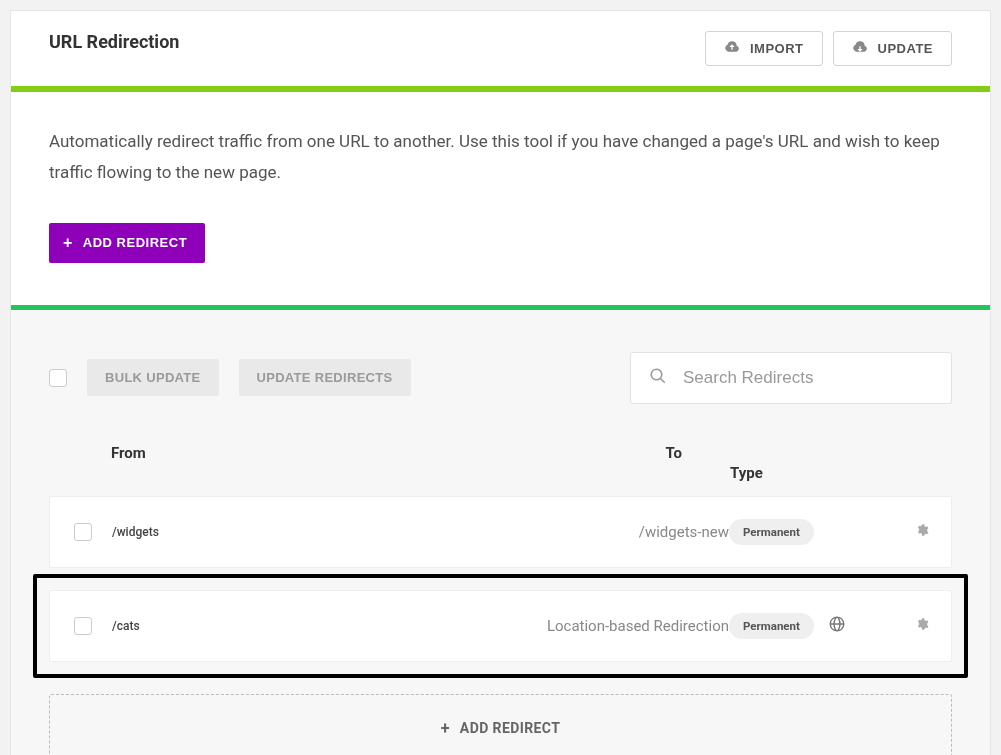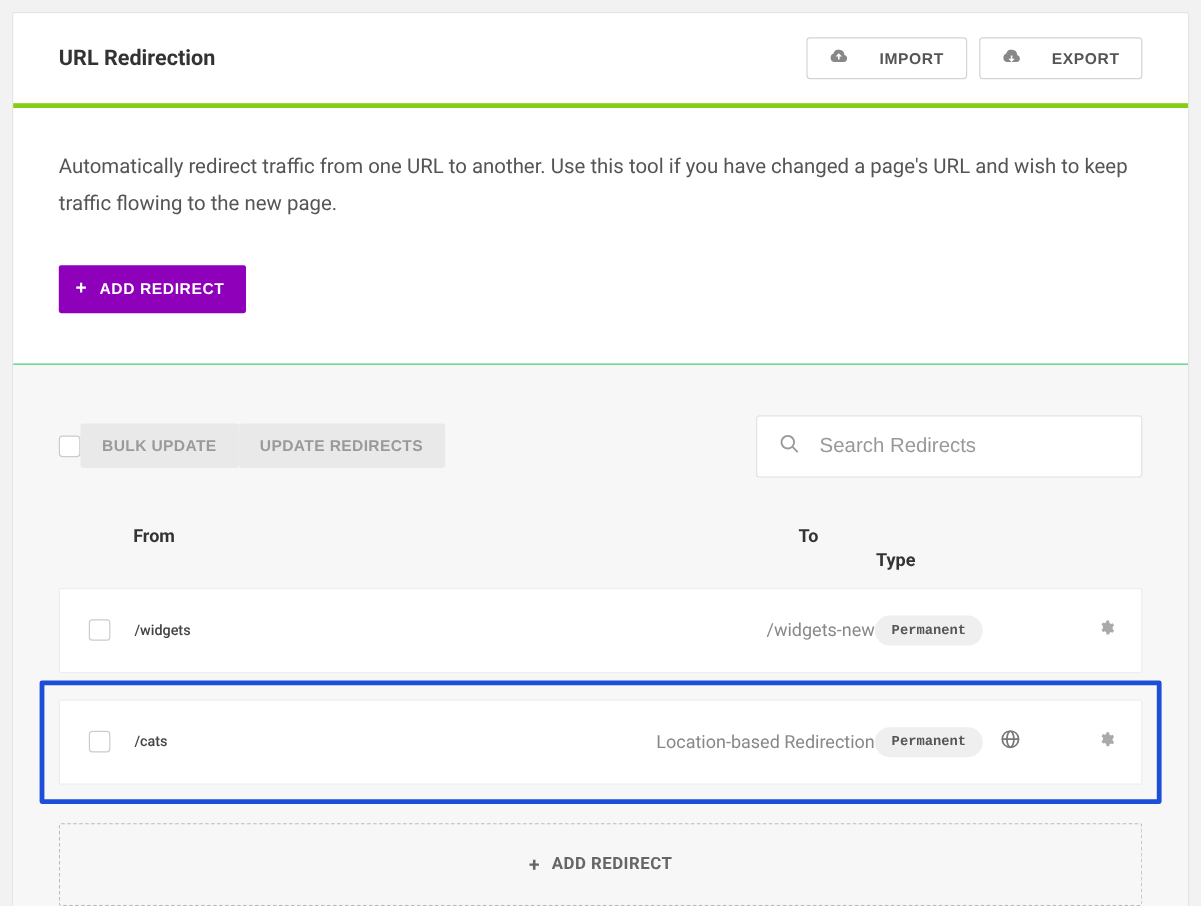--- a/index.html
+++ b/index.html
@@ -12,47 +12,46 @@
   .page {
     padding: 10px;
   }
   .card {
     background: #fff;
     border-radius: 2px;
     border: 1px solid #e5e5e5;
   }
   .card-header {
     display: flex;
-    align-items: center;
     justify-content: space-between;
     padding: 20px 38px 20px 38px;
-    border-bottom: 4px solid #84cc16;
+    border-bottom: 6px solid #84cc16;
   }
   .card-title {
     font-size: 18px;
     font-weight: 700;
     color: #333;
   }
   .header-actions { display:flex; gap:10px; }
   .btn-outline {
-    display: inline-flex; align-items: center; gap: 26px;
+    display: inline-flex; align-items: center; gap: 10px;
     padding: 9px 18px;
     background: #fff;
     border: 1px solid #d4d4d4;
     border-radius: 3px;
     font-size: 13px;
     font-weight: 700;
     letter-spacing: 0.5px;
     color: #555;
     cursor: pointer;
   }
   .btn-outline svg { width:16px; height:12px; }
   .card-body {
     padding: 34px 38px 42px 38px;
-    border-bottom: 1px solid #22c55e;
+    border-bottom: 5px solid #22c55e;
   }
   .description {
     font-size: 17px;
     color: #555;
     line-height: 1.85;
     margin: 0 0 34px 0;
   }
   .btn-primary {
     display: inline-flex; align-items: center; gap: 10px;
     background: #8e00b9;
@@ -67,21 +66,21 @@
   }
   .btn-primary .plus { font-size:16px; line-height: 1; font-weight:700; }
   .list-area {
     padding: 42px 38px 30px 38px;
     background: #f7f7f7;
   }
   .toolbar {
     display:flex; align-items:center; justify-content: space-between;
     margin-bottom: 40px;
   }
-  .toolbar-left { display:flex; align-items:center; }
+  .toolbar-left { display:flex; align-items:center; gap: 20px; }
   .checkbox {
     width:18px; height:18px;
     border:1px solid #ccc;
     border-radius:3px;
     background:#fff;
     display:inline-block;
     cursor:pointer;
   }
   .btn-muted {
     background:#e9e9e9;
@@ -127,34 +126,34 @@
     border:1px solid #eee;
     border-radius:2px;
     margin-bottom: 22px;
     padding: 22px 22px 22px 24px;
     display:flex;
     align-items:center;
   }
   .row-check { width: 38px; display:flex; }
   .row-from { flex: 0 0 253px; font-size:12px; color:#444; font-weight:500; }
   .row-to   { flex: 1 1 auto; font-size:15px; color:#888;text-align:right; }
-  .row-right { flex: 0 0 200px; display:flex; align-items:center; gap:14px; justify-content:flex-start;font-family:Liberation Mono, monospace; }
+  .row-right { flex: 0 0 200px; display:flex; align-items:center; gap:14px; justify-content:flex-start; }
   .badge {
     background:#efefef;
     color:#555;
     font-size:11.5px;
     font-weight:700;
     padding: 6px 14px;
     border-radius: 14px;
   }
   .globe-icon svg { width:18px; height:18px; fill:#777; }
   .gear-icon { margin-left:auto; }
   .gear-icon svg { width:14px; height:14px; fill:#aaa; }
   .highlight-box {
-    border: 4px solid #1d4ed8;
+    border: 4px solid #000000;
     padding: 12px;
     margin: -16px -16px 6px -16px;
     border-radius: 2px;
   }
   .highlight-box .row-card { margin-bottom: 0; }
   .add-row {
     border: 1px dashed #bbb;
     border-radius:2px;
     text-align:center;
     padding: 24px;
@@ -188,21 +187,21 @@
               </svg>
           </span>
           <span>IMPORT</span>
         </button>
         <button class="btn-outline">
           <span>
             <svg viewBox="0 0 24 18">
                 <path fill="#888" d="M19 7.2A7 7 0 0 0 5.3 5.5 5.5 5.5 0 0 0 6 16h12.5a4.5 4.5 0 0 0 .5-8.8zM13 8v4h3l-4 4-4-4h3V8h2z"></path>
               </svg>
           </span>
-          <span>EXPORT</span>
+          <span>UPDATE</span>
         </button>
       </div>
     </div>
 
     <div class="card-body">
       <p class="description">Automatically redirect traffic from one URL to another. Use this tool if you have changed a page's URL and wish to keep traffic flowing to the new page.</p>
       <button class="btn-primary">
         <span class="plus">+</span>
         <span>ADD REDIRECT</span>
       </button>

